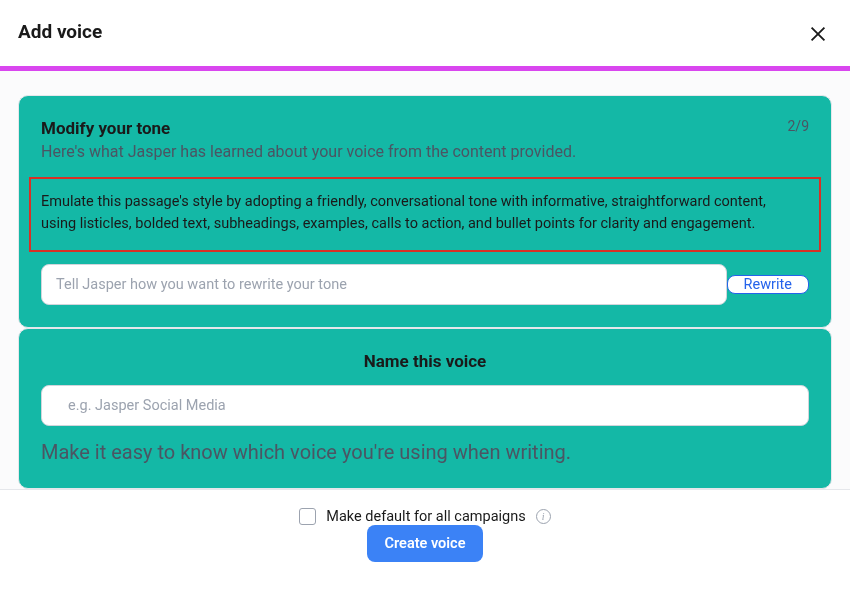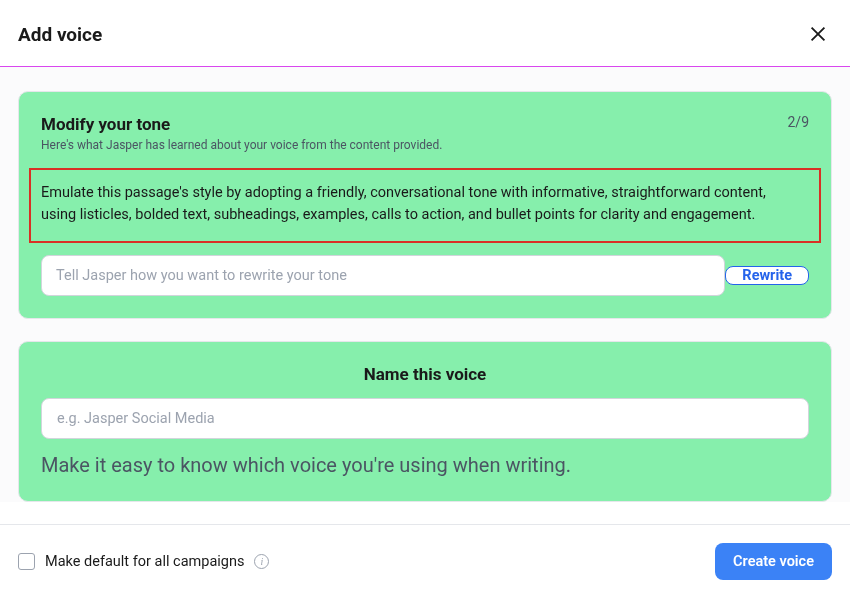--- a/index.html
+++ b/index.html
@@ -11,23 +11,23 @@
       font-family: -apple-system, BlinkMacSystemFont, "Segoe UI", Roboto, Helvetica, Arial, sans-serif;
       background: #ffffff;
       color: #1a1a1a;
       width: 850px;
       height: 603px;
       overflow: hidden;
     }
     .header {
       display: flex;
       justify-content: space-between;
-      align-items: center;
+      align-items: flex-start;
       padding: 20px 18px 18px 18px;
-      border-bottom: 1px solid #d946ef;
+      border-bottom: 5px solid #d946ef;
       gap: 29px;
     }
     .header-title {
       font-size: 19px;
       font-weight: 700;
       color: #1a1a1a;
     }
     .close-btn {
       cursor: pointer;
       display: flex;
@@ -40,39 +40,38 @@
       width: 22px;
       height: 22px;
       stroke: #1a1a1a;
       stroke-width: 2;
     }
     .content-area {
       background: #fbfbfc;
       padding: 24px 18px 0 18px;
     }
     .card {
-      background: #86efac;
+      background: #14b8a6;
       border: 1px solid #e5e7eb;
       border-radius: 10px;
       padding: 22px;
-      margin-bottom: 22px;
     }
     .card-header {
       display: flex;
       justify-content: space-between;
       align-items: flex-start;
     }
     .card-title {
       font-size: 17px;
       font-weight: 700;
       color: #1a1a1a;
       margin-bottom: 4px;
     }
     .card-subtitle {
-      font-size: 12px;
+      font-size: 16px;
       color: #4b5563;
       margin-bottom: 16px;
     }
     .step-indicator {
       font-size: 14px;
       color: #4b5563;
     }
     .highlight-box {
       border: 2px solid #d93025;
       padding: 12px 16px 14px 10px;
@@ -99,29 +98,29 @@
     .text-input::placeholder {
       color: #9ca3af;
     }
     .rewrite-btn {
       border: 1.5px solid #2563eb;
       background: #ffffff;
       color: #2563eb;
       border-radius: 8px;
       padding: 0 16px;
       font-size: 14.5px;
-      font-weight: 700;
+      font-weight: 400;
       cursor: pointer;
       font-family: inherit;
     }
     .name-input {
       width: 100%;
       border: 1px solid #d1d5db;
       border-radius: 8px;
-      padding: 11px 15px;
+      padding: 11px 26px;
       font-size: 14.5px;
       color: #1a1a1a;
       font-family: inherit;
       outline: none;
       margin-bottom: 14px;
     }
     .name-input::placeholder {
       color: #9ca3af;
     }
     .helper-text {
@@ -135,20 +134,21 @@
       margin-bottom: 14px;
       text-align: center;
     }
     .footer {
       display: flex;
       justify-content: space-between;
       align-items: center;
       padding: 18px;
       border-top: 1px solid #e5e7eb;
       background: #ffffff;
+      flex-direction: column;
     }
     .checkbox-row {
       display: flex;
       align-items: center;
       gap: 10px;
     }
     .checkbox {
       width: 17px;
       height: 17px;
       border: 1.5px solid #9ca3af;

